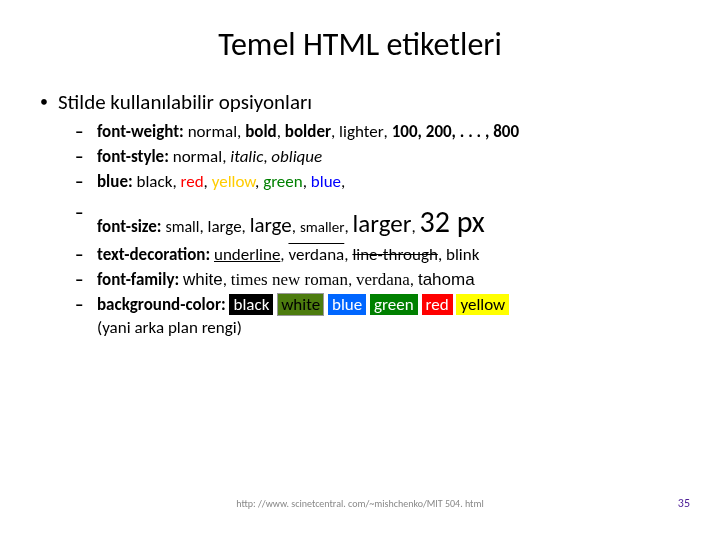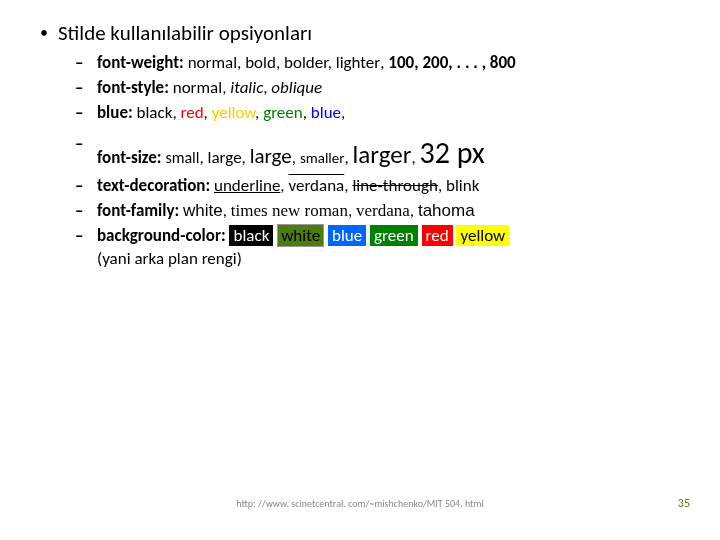--- a/index.html
+++ b/index.html
@@ -54,21 +54,21 @@
     width: 12px;
     flex-shrink: 0;
   }
   .subitem .content {
     flex: 1;
   }
   .prop { font-weight: bold; }
   .gap { height: 6px; }
   
   .fw-normal { font-weight: normal; }
-  .fw-bold { font-weight: normal; }
+  .fw-bold { font-weight: bold; }
   .fw-lighter { font-weight: lighter; }
   .fs-italic { font-style: italic; }
   .fs-oblique { font-style: oblique; }
   .c-red { color: red; }
   .c-yellow { color: #ffcc00; }
   .c-green { color: green; }
   .c-blue { color: blue; }
   .sz-small { font-size: 16px; }
   .sz-medium { font-size: 17px; }
   .sz-large { font-size: 21px; }
@@ -94,28 +94,29 @@
     left: 0;
     width: 100%;
     font-size: 10px;
     color: #888;
   }
   .footer-url { text-align: center; }
   .footer-num {
     position: absolute;
     right: 30px;
     bottom: 0;
-    color: #4d7c0f;
+    color: #4c1d95;
     font-size: 12px;
   }
 </style>
 </head>
 <body>
 
 <div class="slide">
+  <h1 class="title">Temel HTML etiketleri</h1>
 
   <div class="bullet-section">
     <div class="bullet1">
       <span class="dot">•</span>
       <span>Stilde kullanılabilir opsiyonları</span>
     </div>
 
     <div class="sublist">
 
       <div class="subitem">

